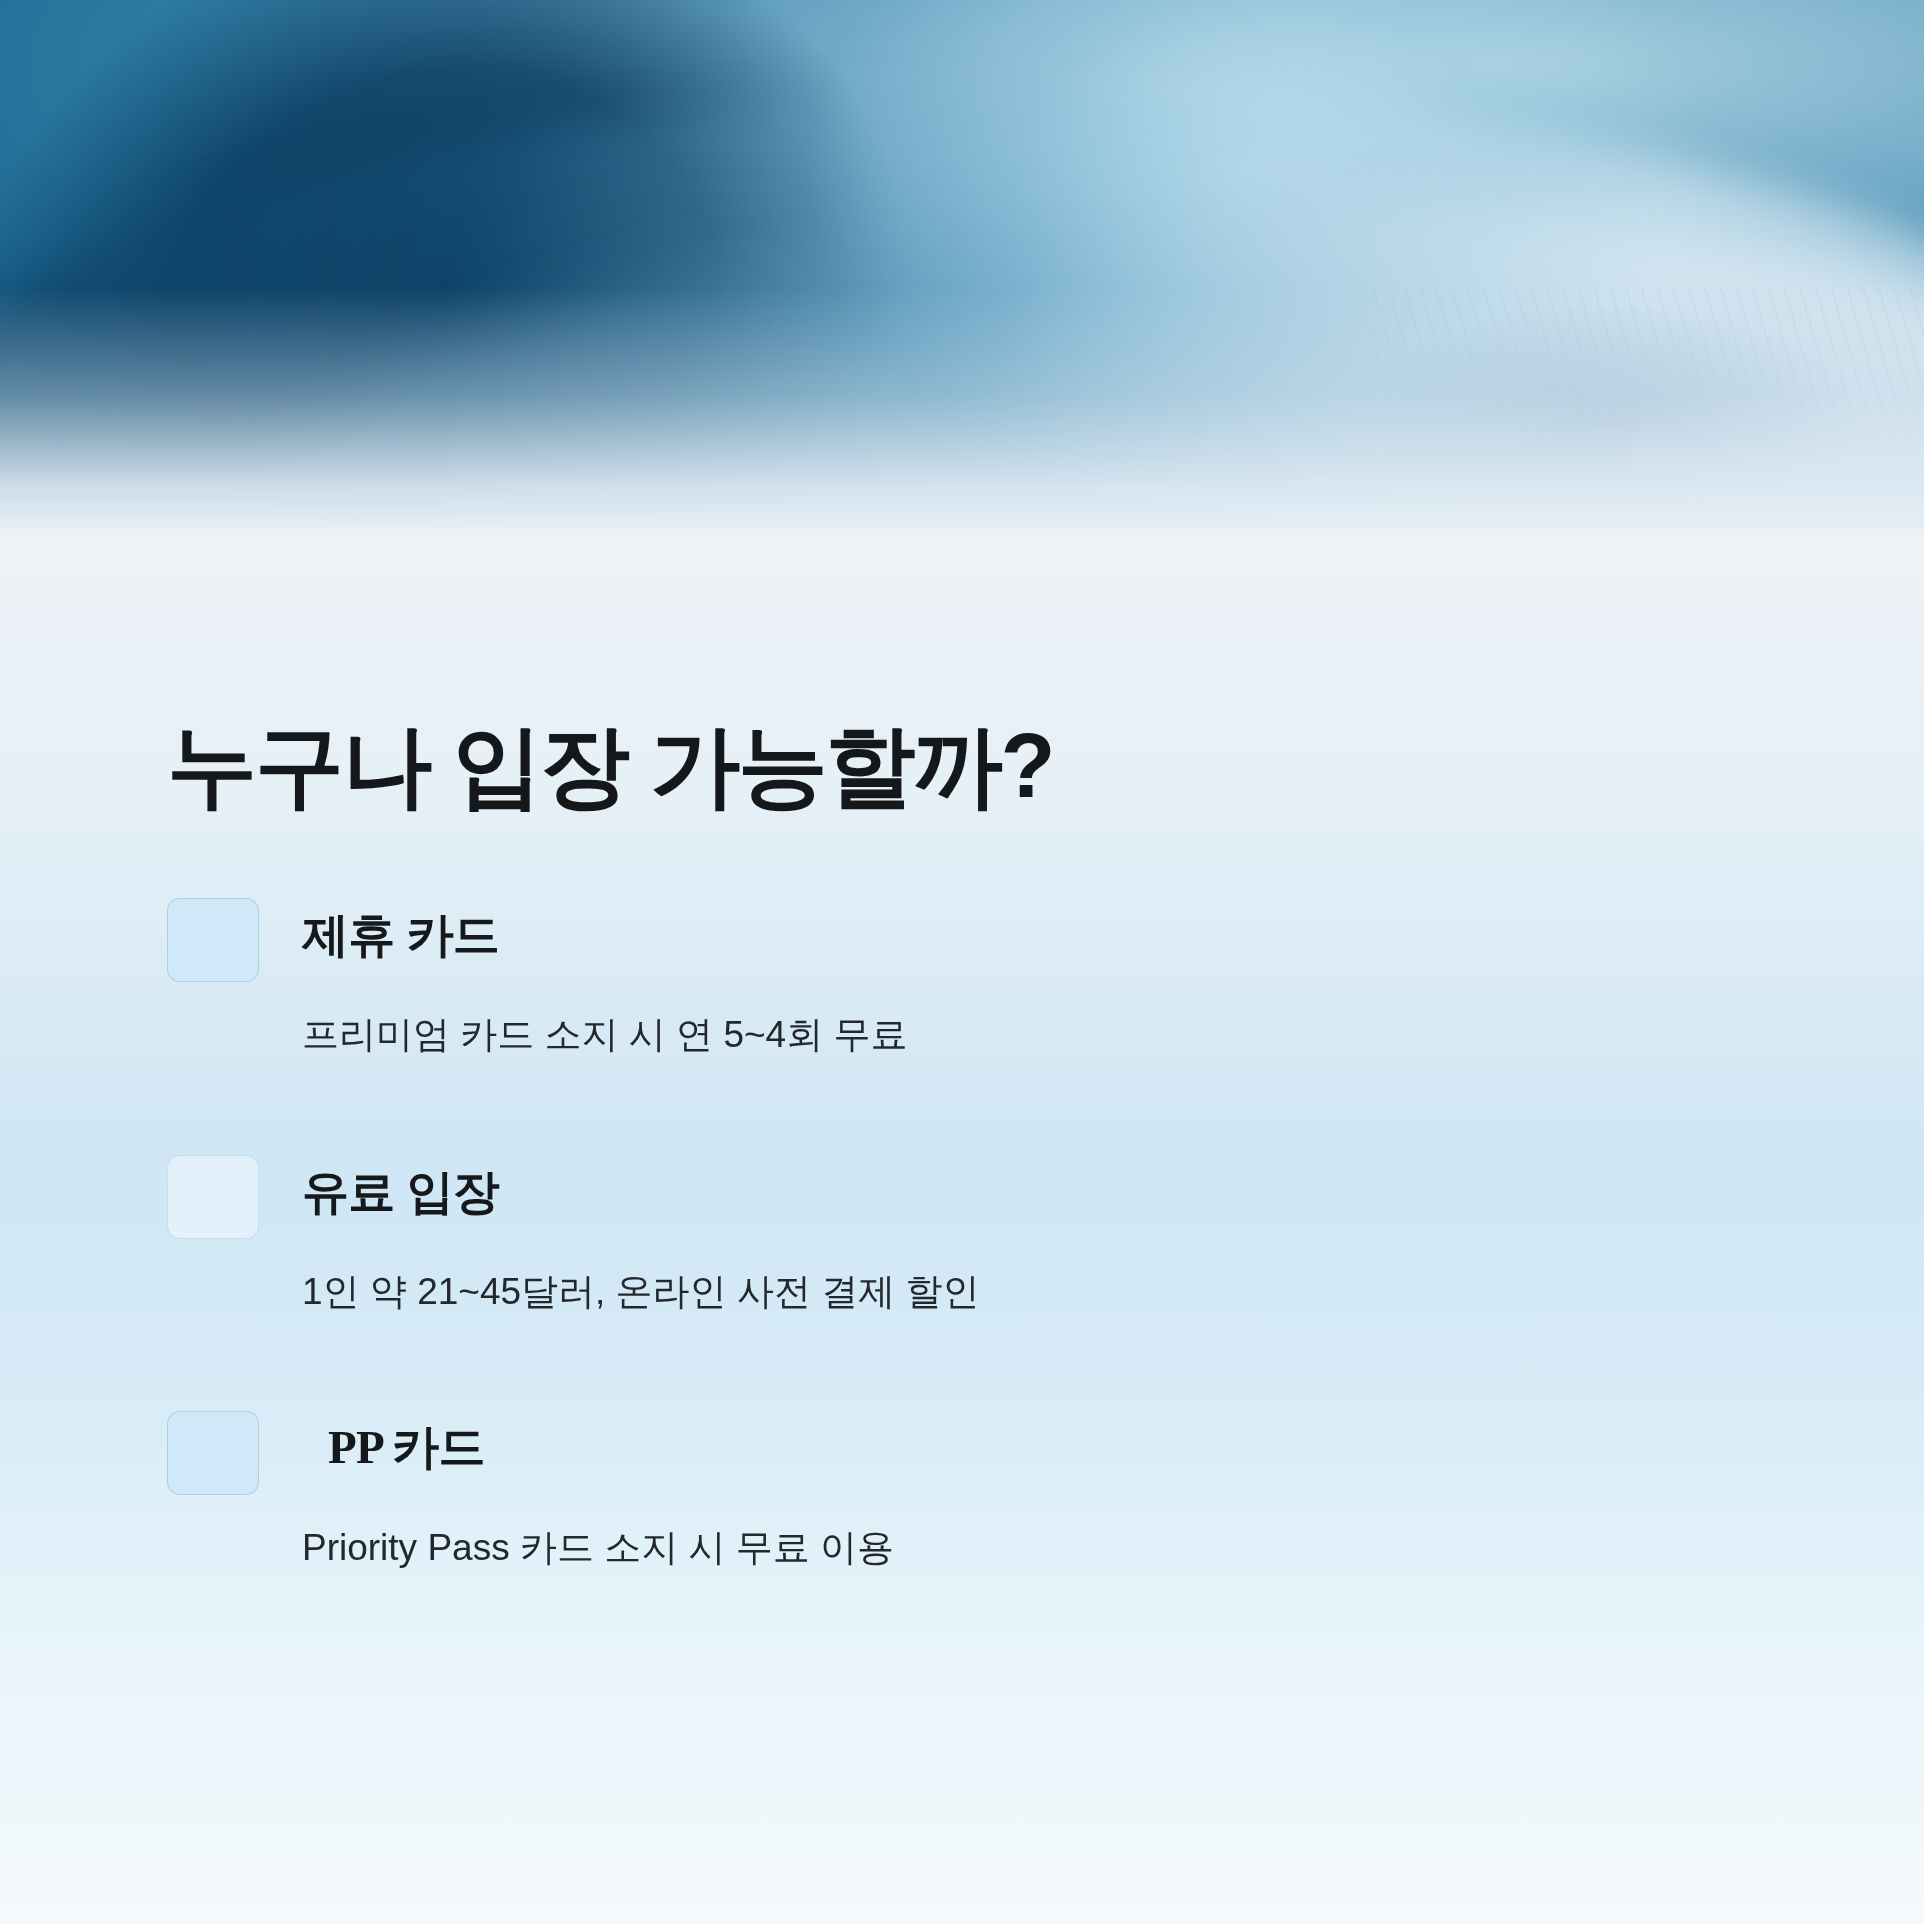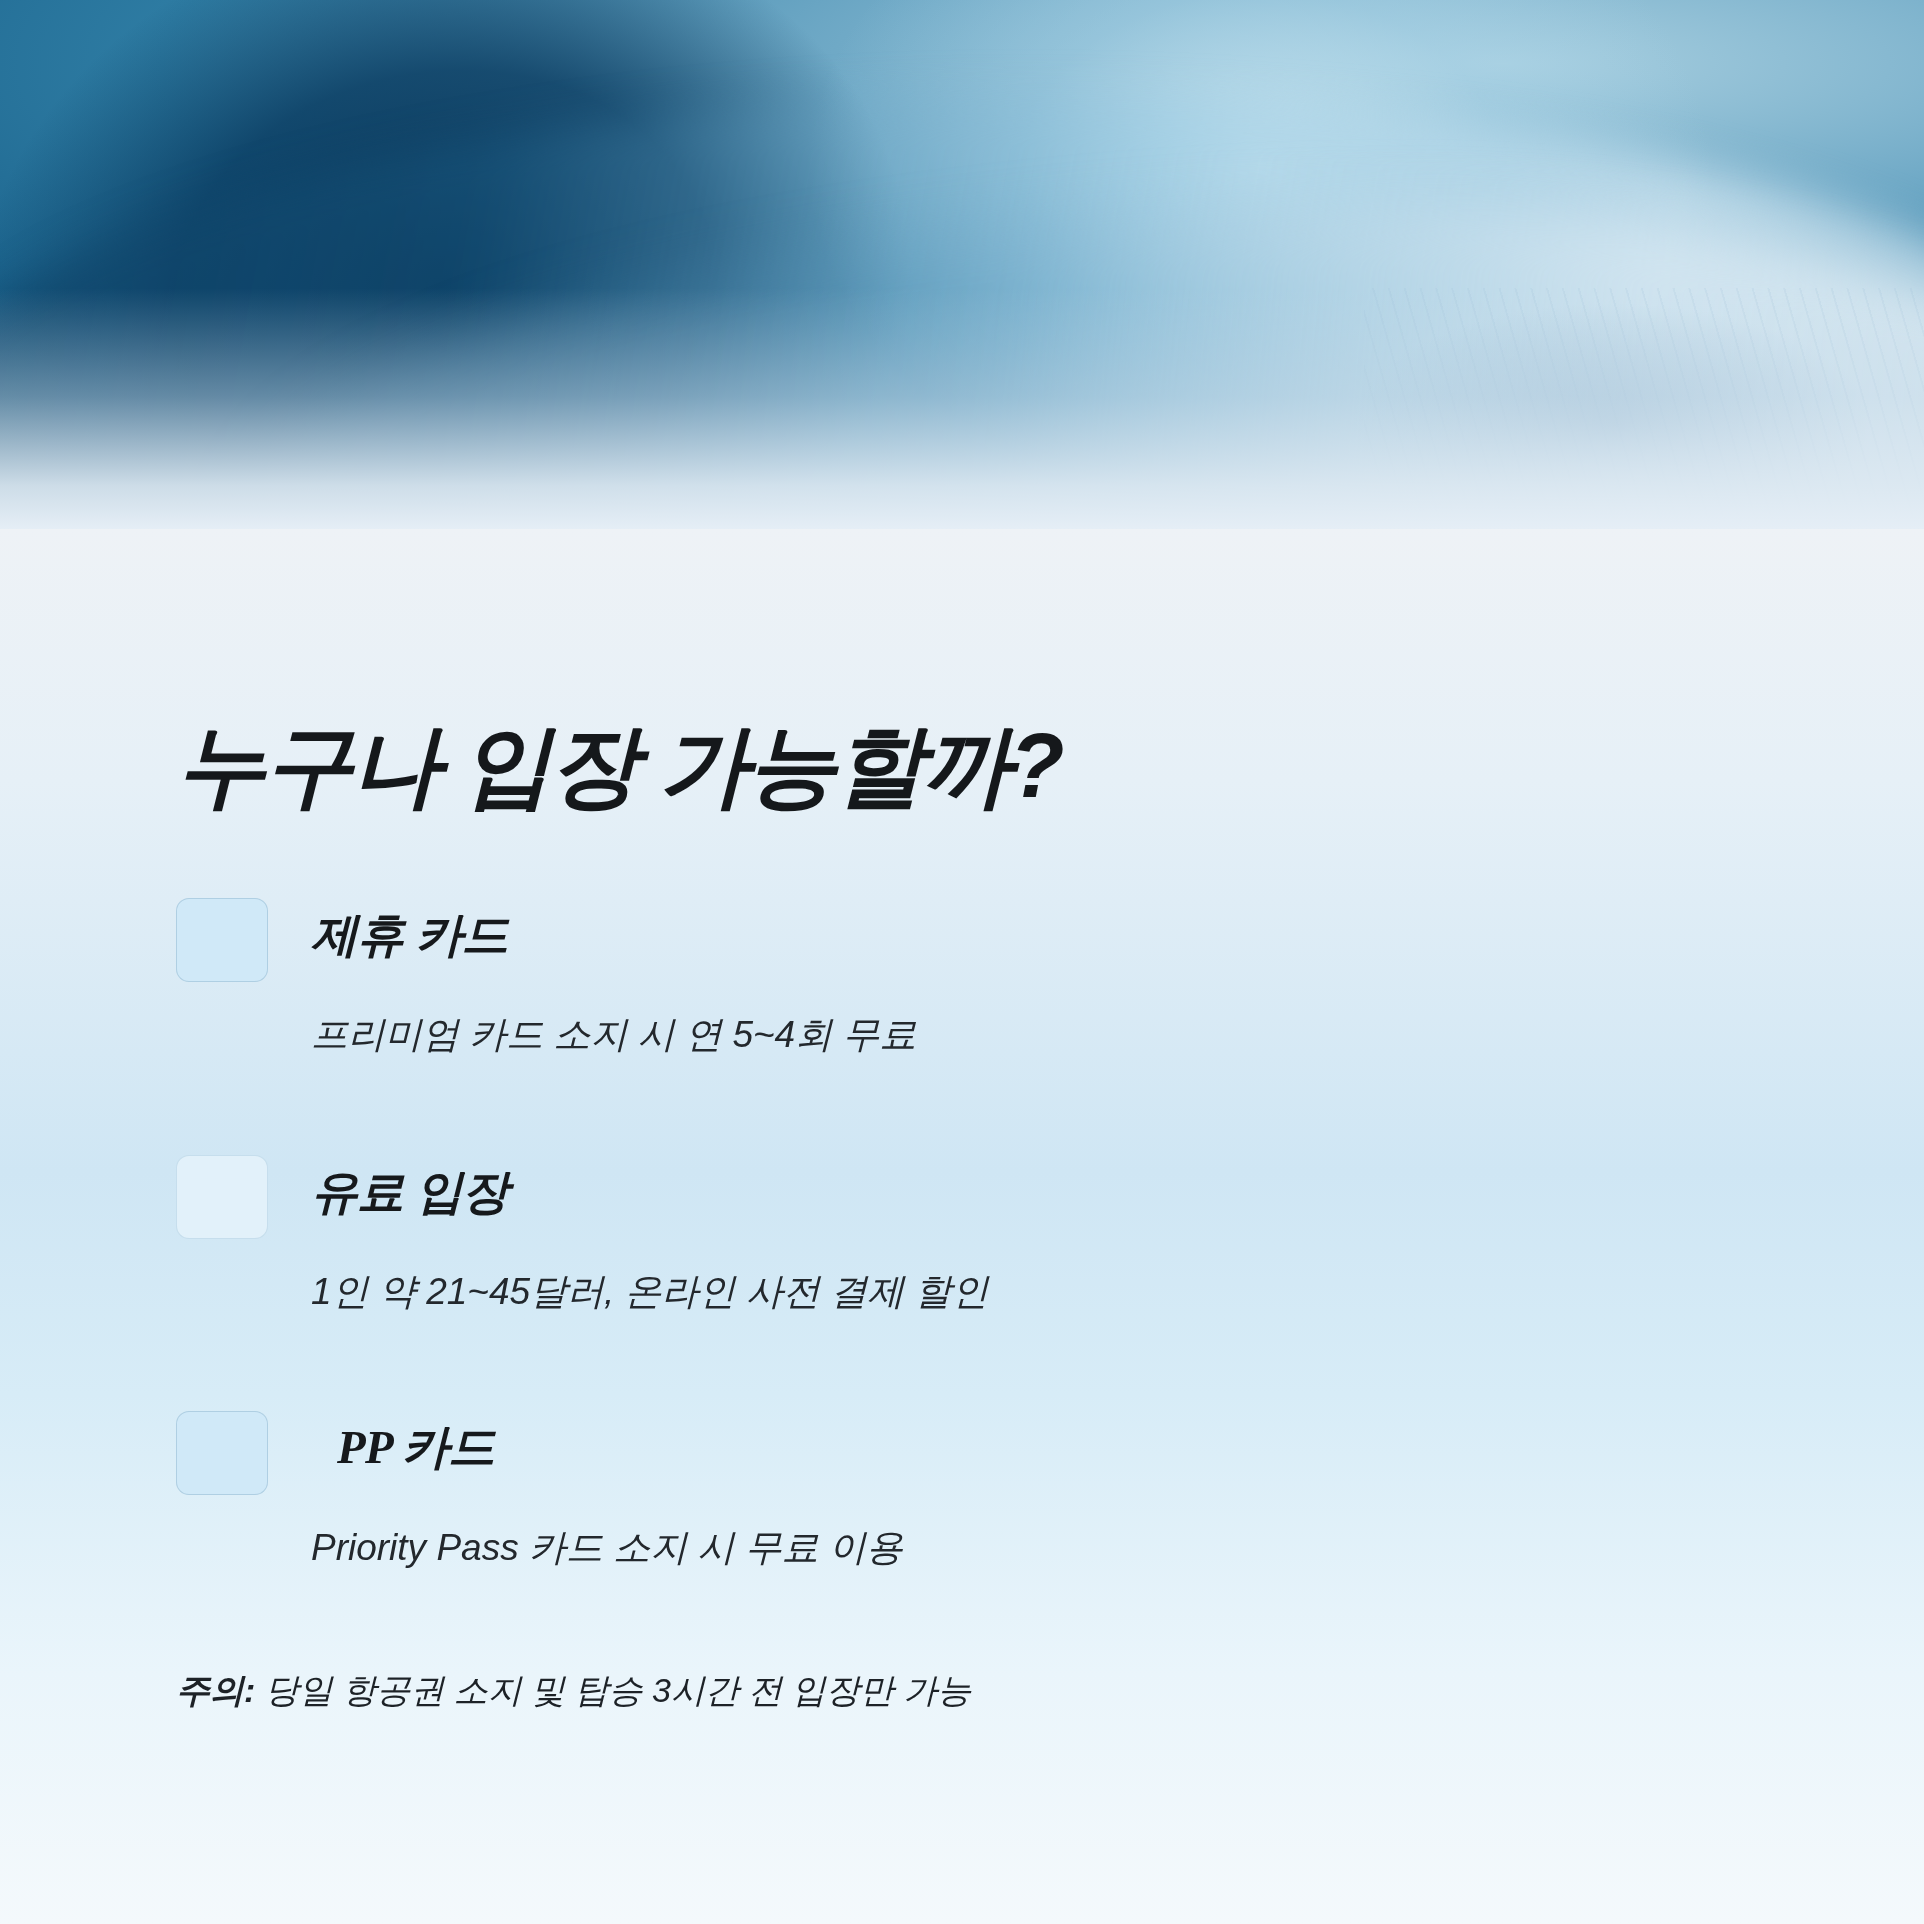--- a/index.html
+++ b/index.html
@@ -108,25 +108,24 @@
   .body-area {
     position: absolute;
     left: 0;
     top: 529px;
     width: 1925px;
     height: 1396px;
     background: linear-gradient(180deg, #eef2f6 0%, #e6f0f7 18%, #cfe6f4 46%, #d7ecf7 62%, #eaf5fb 82%, #f4f9fc 100%);
   }
   .body-inner {
     position: absolute;
-    left: 176px;
+    left: 167px;
     top: 0;
     width: 1564px;
     height: 100%;
-    font-style: italic;
   }
 
   .page-title {
     position: absolute;
     left: 0;
     top: 192px;
     font-size: 90px;
     font-weight: 700;
     letter-spacing: -2.4px;
     color: #15181b;
@@ -230,22 +229,18 @@
         <div class="item-title">유료 입장</div>
         <div class="item-desc">1인 약 21~45달러, 온라인 사전 결제 할인</div>
       </div>
 
       <div class="item item-3">
         <div class="swatch" style="background: rgb(208, 233, 248);"></div>
         <div class="item-title serif">PP 카드</div>
         <div class="item-desc">Priority Pass 카드 소지 시 무료 이용</div>
       </div>
 
-      <div class="note">
-        <b>주의:</b>
-        <span>당일 항공권 소지 및 탑승 3시간 전 입장만 가능</span>
-      </div>
 
     </div>
   </div>
 
 </div>
 
 
 </body></html>

